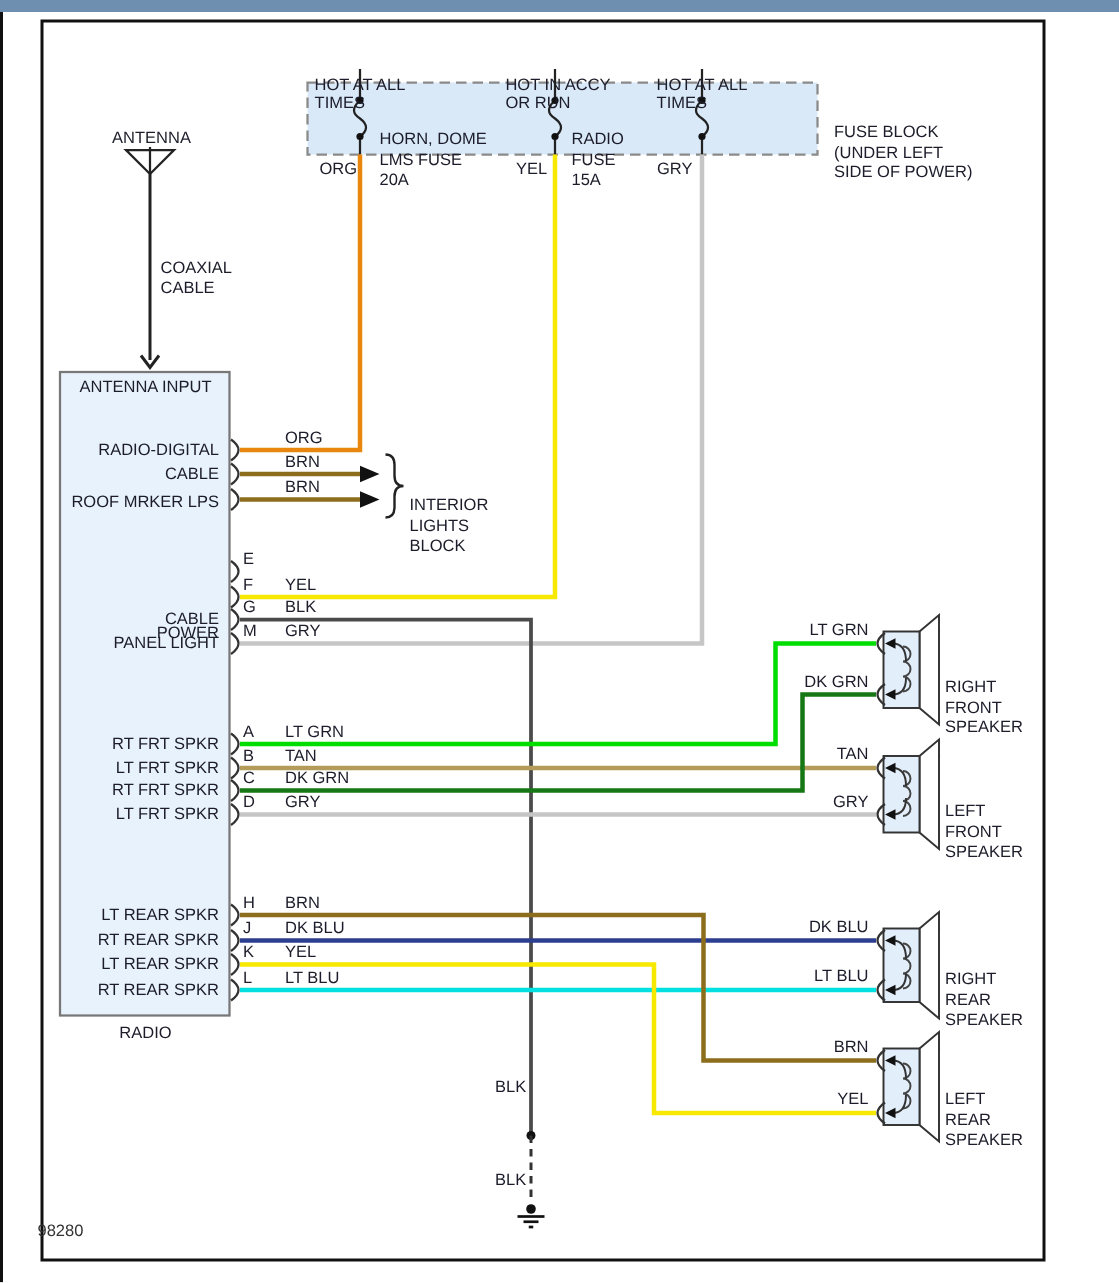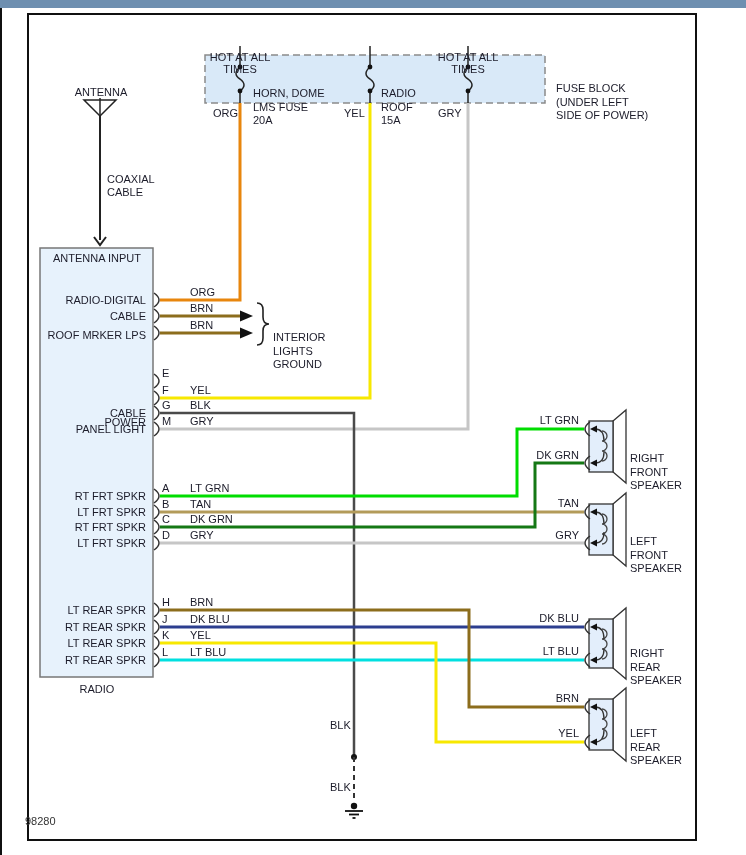--- a/index.html
+++ b/index.html
@@ -3,21 +3,21 @@
 <meta charset="utf-8">
 <style>
   html,body{margin:0;padding:0;background:#ffffff;}
   .stage{position:relative;width:746px;height:855px;background:#fff;overflow:hidden;
          font-family:"Liberation Sans",sans-serif;}
   .topbar{position:absolute;left:0;top:0;width:746px;height:8px;background:#6e8fb0;}
   .leftedge{position:absolute;left:0;top:8px;width:2px;height:847px;background:#101010;}
   .frame{position:absolute;left:27px;top:13px;width:666px;height:824px;border:2.5px solid #101010;}
   svg{position:absolute;left:0;top:0;}
   .lbl{position:absolute;font-size:11px;line-height:12px;color:#1c1c2a;white-space:pre;}
-  .c{transform:translateX(-50%);text-align:center;}
+  .c{transform:translateX(-50%);}
   .r{text-align:right;}
   .lh{line-height:13.5px;}
   .ln{display:block;}
 </style>
 </head>
 <body>
 
 <div class="stage">
   <div class="topbar"></div>
   <div class="leftedge"></div>
@@ -152,27 +152,29 @@
       <path d="M602,709 a5,5 0 0 1 0,10 a5,5 0 0 1 0,10 a5,5 0 0 1 0,10" fill="none" stroke="#444" stroke-width="1.3"></path>
       <path d="M604,719 Q604,707 595,707" fill="none" stroke="#333" stroke-width="1.3"></path>
       <polygon points="590,707 597,703.5 597,710.5" fill="#111"></polygon>
       <path d="M604,730 Q604,742 595,742" fill="none" stroke="#333" stroke-width="1.3"></path>
       <polygon points="590,742 597,738.5 597,745.5" fill="#111"></polygon>
     </g>
   </svg>
 
   <div class="lbl c" style="left:240px;top:27px">
     <span class="ln">HOT AT ALL</span><span class="ln">TIMES</span></div>
+  <div class="lbl c" style="left:372px;top:27px">
+    <span class="ln">HOT IN ACCY</span><span class="ln">OR RUN</span></div>
   <div class="lbl c" style="left:468px;top:27px">
     <span class="ln">HOT AT ALL</span><span class="ln">TIMES</span></div>
 
   <div class="lbl lh" style="left:253px;top:60px">
     <span class="ln">HORN, DOME</span><span class="ln">LMS FUSE</span><span class="ln">20A</span></div>
   <div class="lbl lh" style="left:381px;top:60px">
-    <span class="ln">RADIO</span><span class="ln">ROOF</span><span class="ln">15A</span></div>
+    <span class="ln">RADIO</span><span class="ln">FUSE</span><span class="ln">15A</span></div>
   <div class="lbl lh" style="left:556px;top:55px">
     <span class="ln">FUSE BLOCK</span><span class="ln">(UNDER LEFT</span><span class="ln">SIDE OF POWER)</span></div>
 
   <div class="lbl" style="left:213px;top:107px">ORG</div>
   <div class="lbl" style="left:344px;top:107px">YEL</div>
   <div class="lbl" style="left:438px;top:107px">GRY</div>
 
   <div class="lbl c" style="left:101px;top:86px">ANTENNA</div>
   <div class="lbl" style="left:107px;top:147px;line-height:13px">
     <span class="ln">COAXIAL</span><span class="ln">CABLE</span></div>
@@ -217,21 +219,21 @@
   <div class="lbl" style="left:190px;top:482px">LT GRN</div>
   <div class="lbl" style="left:190px;top:498px">TAN</div>
   <div class="lbl" style="left:190px;top:513px">DK GRN</div>
   <div class="lbl" style="left:190px;top:529px">GRY</div>
   <div class="lbl" style="left:190px;top:596px">BRN</div>
   <div class="lbl" style="left:190px;top:613px">DK BLU</div>
   <div class="lbl" style="left:190px;top:629px">YEL</div>
   <div class="lbl" style="left:190px;top:646px">LT BLU</div>
 
   <div class="lbl lh" style="left:273px;top:304px">
-    <span class="ln">INTERIOR</span><span class="ln">LIGHTS</span><span class="ln">GROUND</span></div>
+    <span class="ln">INTERIOR</span><span class="ln">LIGHTS</span><span class="ln">BLOCK</span></div>
 
   <div class="lbl lh" style="left:630px;top:425px">
     <span class="ln">RIGHT</span><span class="ln">FRONT</span><span class="ln">SPEAKER</span></div>
   <div class="lbl lh" style="left:630px;top:508px">
     <span class="ln">LEFT</span><span class="ln">FRONT</span><span class="ln">SPEAKER</span></div>
   <div class="lbl lh" style="left:630px;top:620px">
     <span class="ln">RIGHT</span><span class="ln">REAR</span><span class="ln">SPEAKER</span></div>
   <div class="lbl lh" style="left:630px;top:700px">
     <span class="ln">LEFT</span><span class="ln">REAR</span><span class="ln">SPEAKER</span></div>
 

